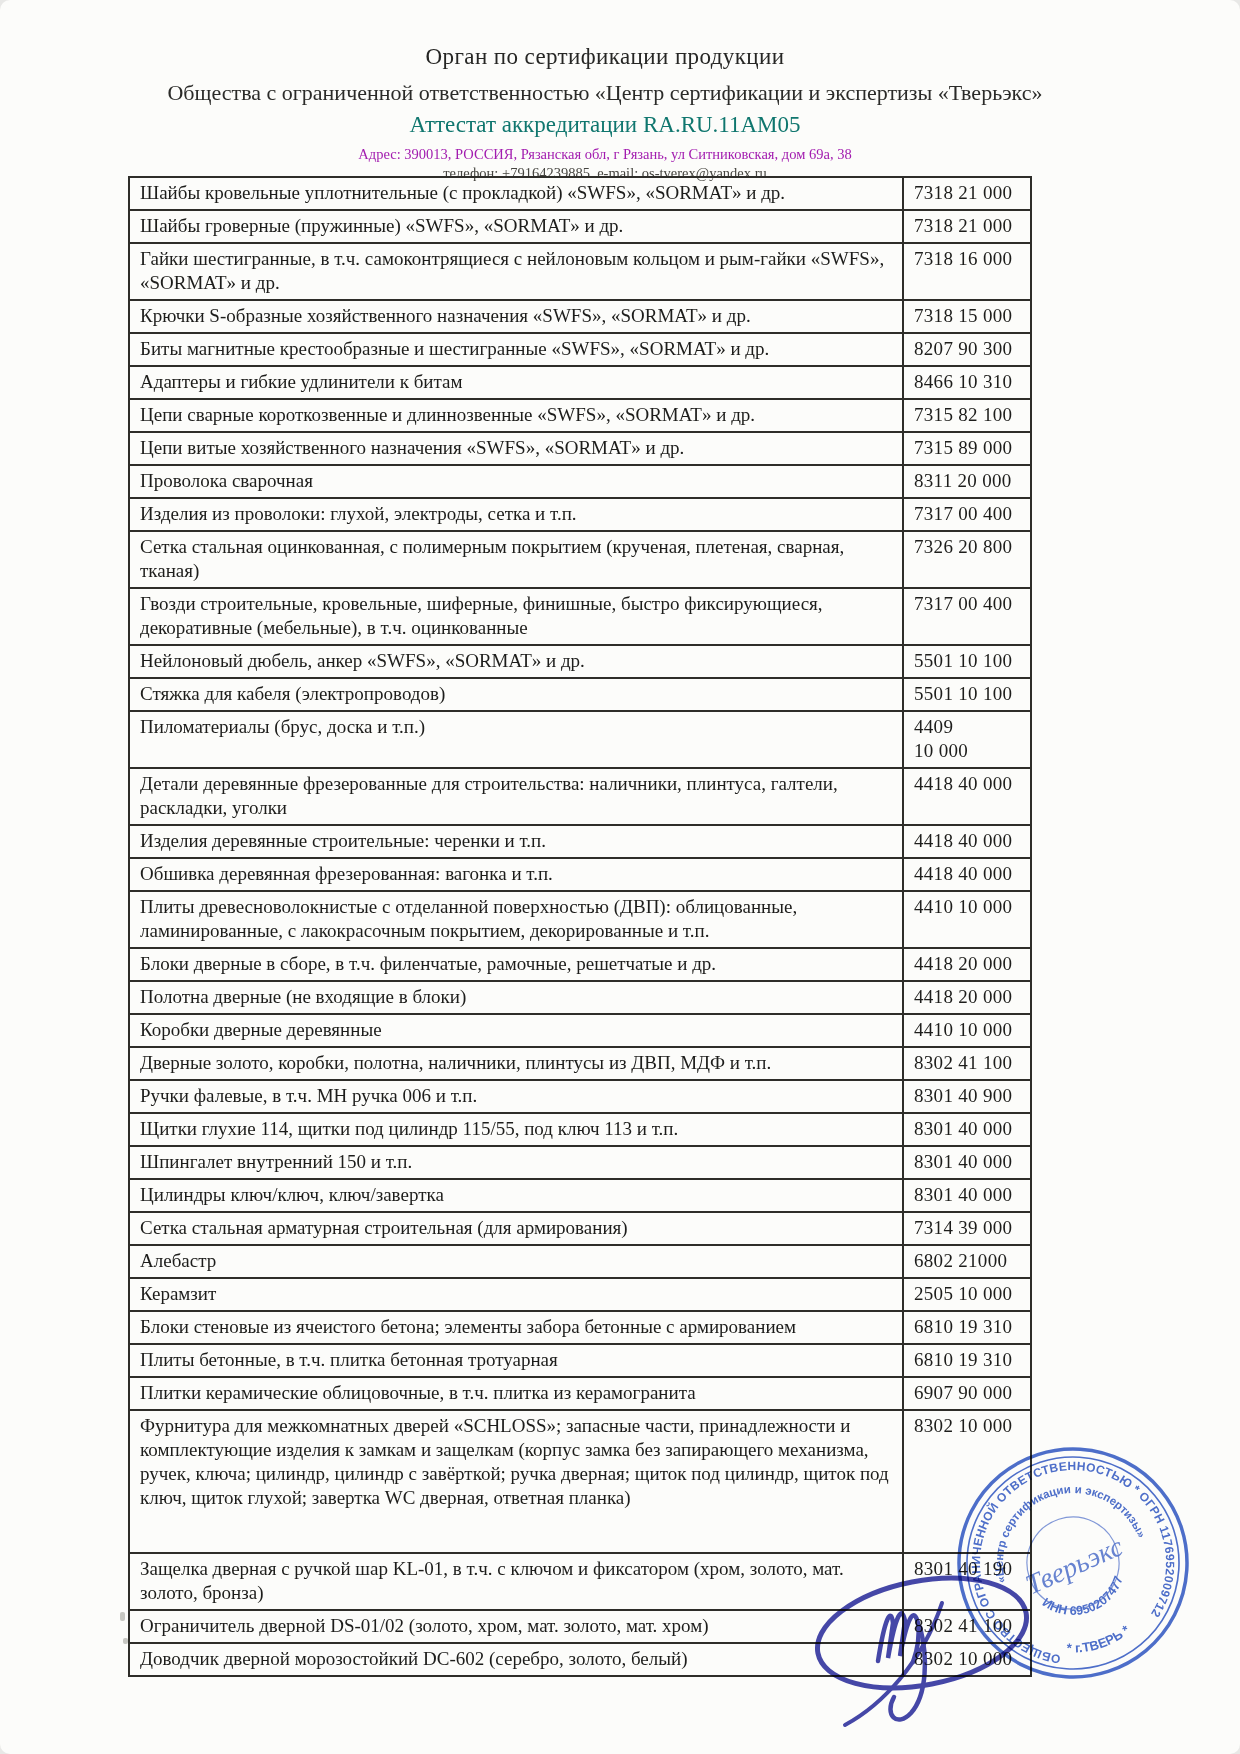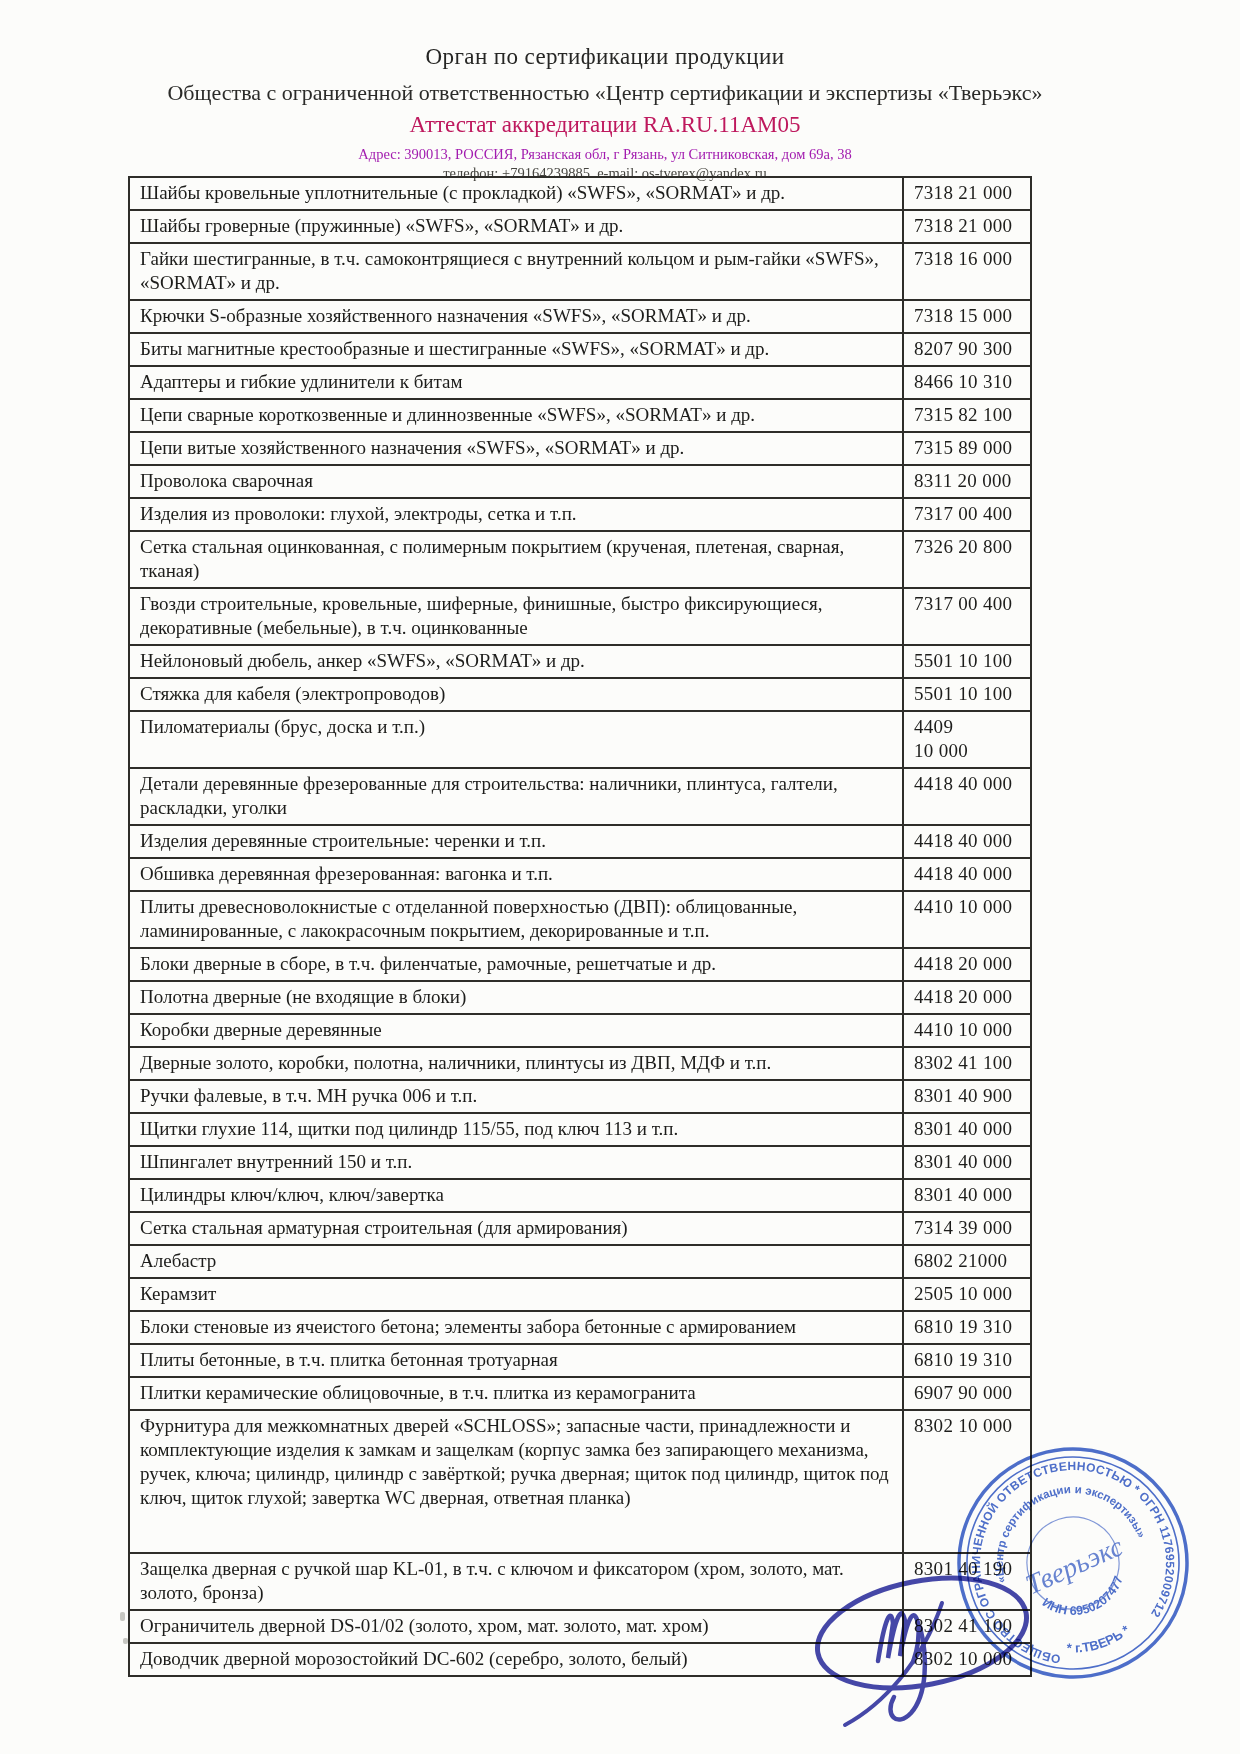--- a/index.html
+++ b/index.html
@@ -1,21 +1,21 @@
 <!DOCTYPE html>
 <html><head>
 <meta charset="utf-8">
 <style>
   html,body{margin:0;padding:0;background:#e8e8e6;}
   .page{position:relative;width:1240px;height:1754px;background:#fcfcfa;
-        font-family:"Liberation Serif",serif;color:#1d1d1b;overflow:hidden;margin:0 auto;}
+        font-family:"Liberation Serif",serif;color:#1d1d1b;overflow:hidden;margin:0 auto;border-radius:10px;}
   .header{position:absolute;top:44px;left:10px;width:1190px;text-align:center;}
   .h-line1{font-size:23px;letter-spacing:.4px;color:#262624;}
   .h-line2{font-size:22px;margin-top:10px;color:#2b2b29;}
-  .h-line3{font-size:23px;margin-top:6px;color:#be185d;}
+  .h-line3{font-size:23px;margin-top:6px;color:#0f766e;}
   .h-line4{font-size:14.5px;margin-top:8px;color:#a21caf;}
   .h-line5{font-size:14.5px;margin-top:2px;color:#45443f;}
   table.products{position:absolute;left:128px;top:176px;width:904px;
         border-collapse:collapse;table-layout:fixed;}
   table.products td{border:2px solid #2e2d29;font-size:19px;line-height:24px;
         padding:3px 10px 4px 10px;vertical-align:top;}
   td.desc{width:752px;padding-right:26px;}
   td.code{white-space:pre-line;letter-spacing:.3px;}
   tr.tall td{padding-bottom:42px;}
   svg.stamp{position:absolute;left:943px;top:1433px;width:260px;height:260px;
@@ -42,21 +42,21 @@
     <tbody>
         <tr>
           <td class="desc">Шайбы кровельные уплотнительные (с прокладкой) «SWFS», «SORMAT» и др.</td>
           <td class="code">7318 21 000</td>
         </tr>
         <tr>
           <td class="desc">Шайбы гроверные (пружинные) «SWFS», «SORMAT» и др.</td>
           <td class="code">7318 21 000</td>
         </tr>
         <tr>
-          <td class="desc">Гайки шестигранные, в т.ч. самоконтрящиеся с внутренний кольцом и рым-гайки «SWFS», «SORMAT» и др.</td>
+          <td class="desc">Гайки шестигранные, в т.ч. самоконтрящиеся с нейлоновым кольцом и рым-гайки «SWFS», «SORMAT» и др.</td>
           <td class="code">7318 16 000</td>
         </tr>
         <tr>
           <td class="desc">Крючки S-образные хозяйственного назначения «SWFS», «SORMAT» и др.</td>
           <td class="code">7318 15 000</td>
         </tr>
         <tr>
           <td class="desc">Биты магнитные крестообразные и шестигранные «SWFS», «SORMAT» и др.</td>
           <td class="code">8207 90 300</td>
         </tr>

